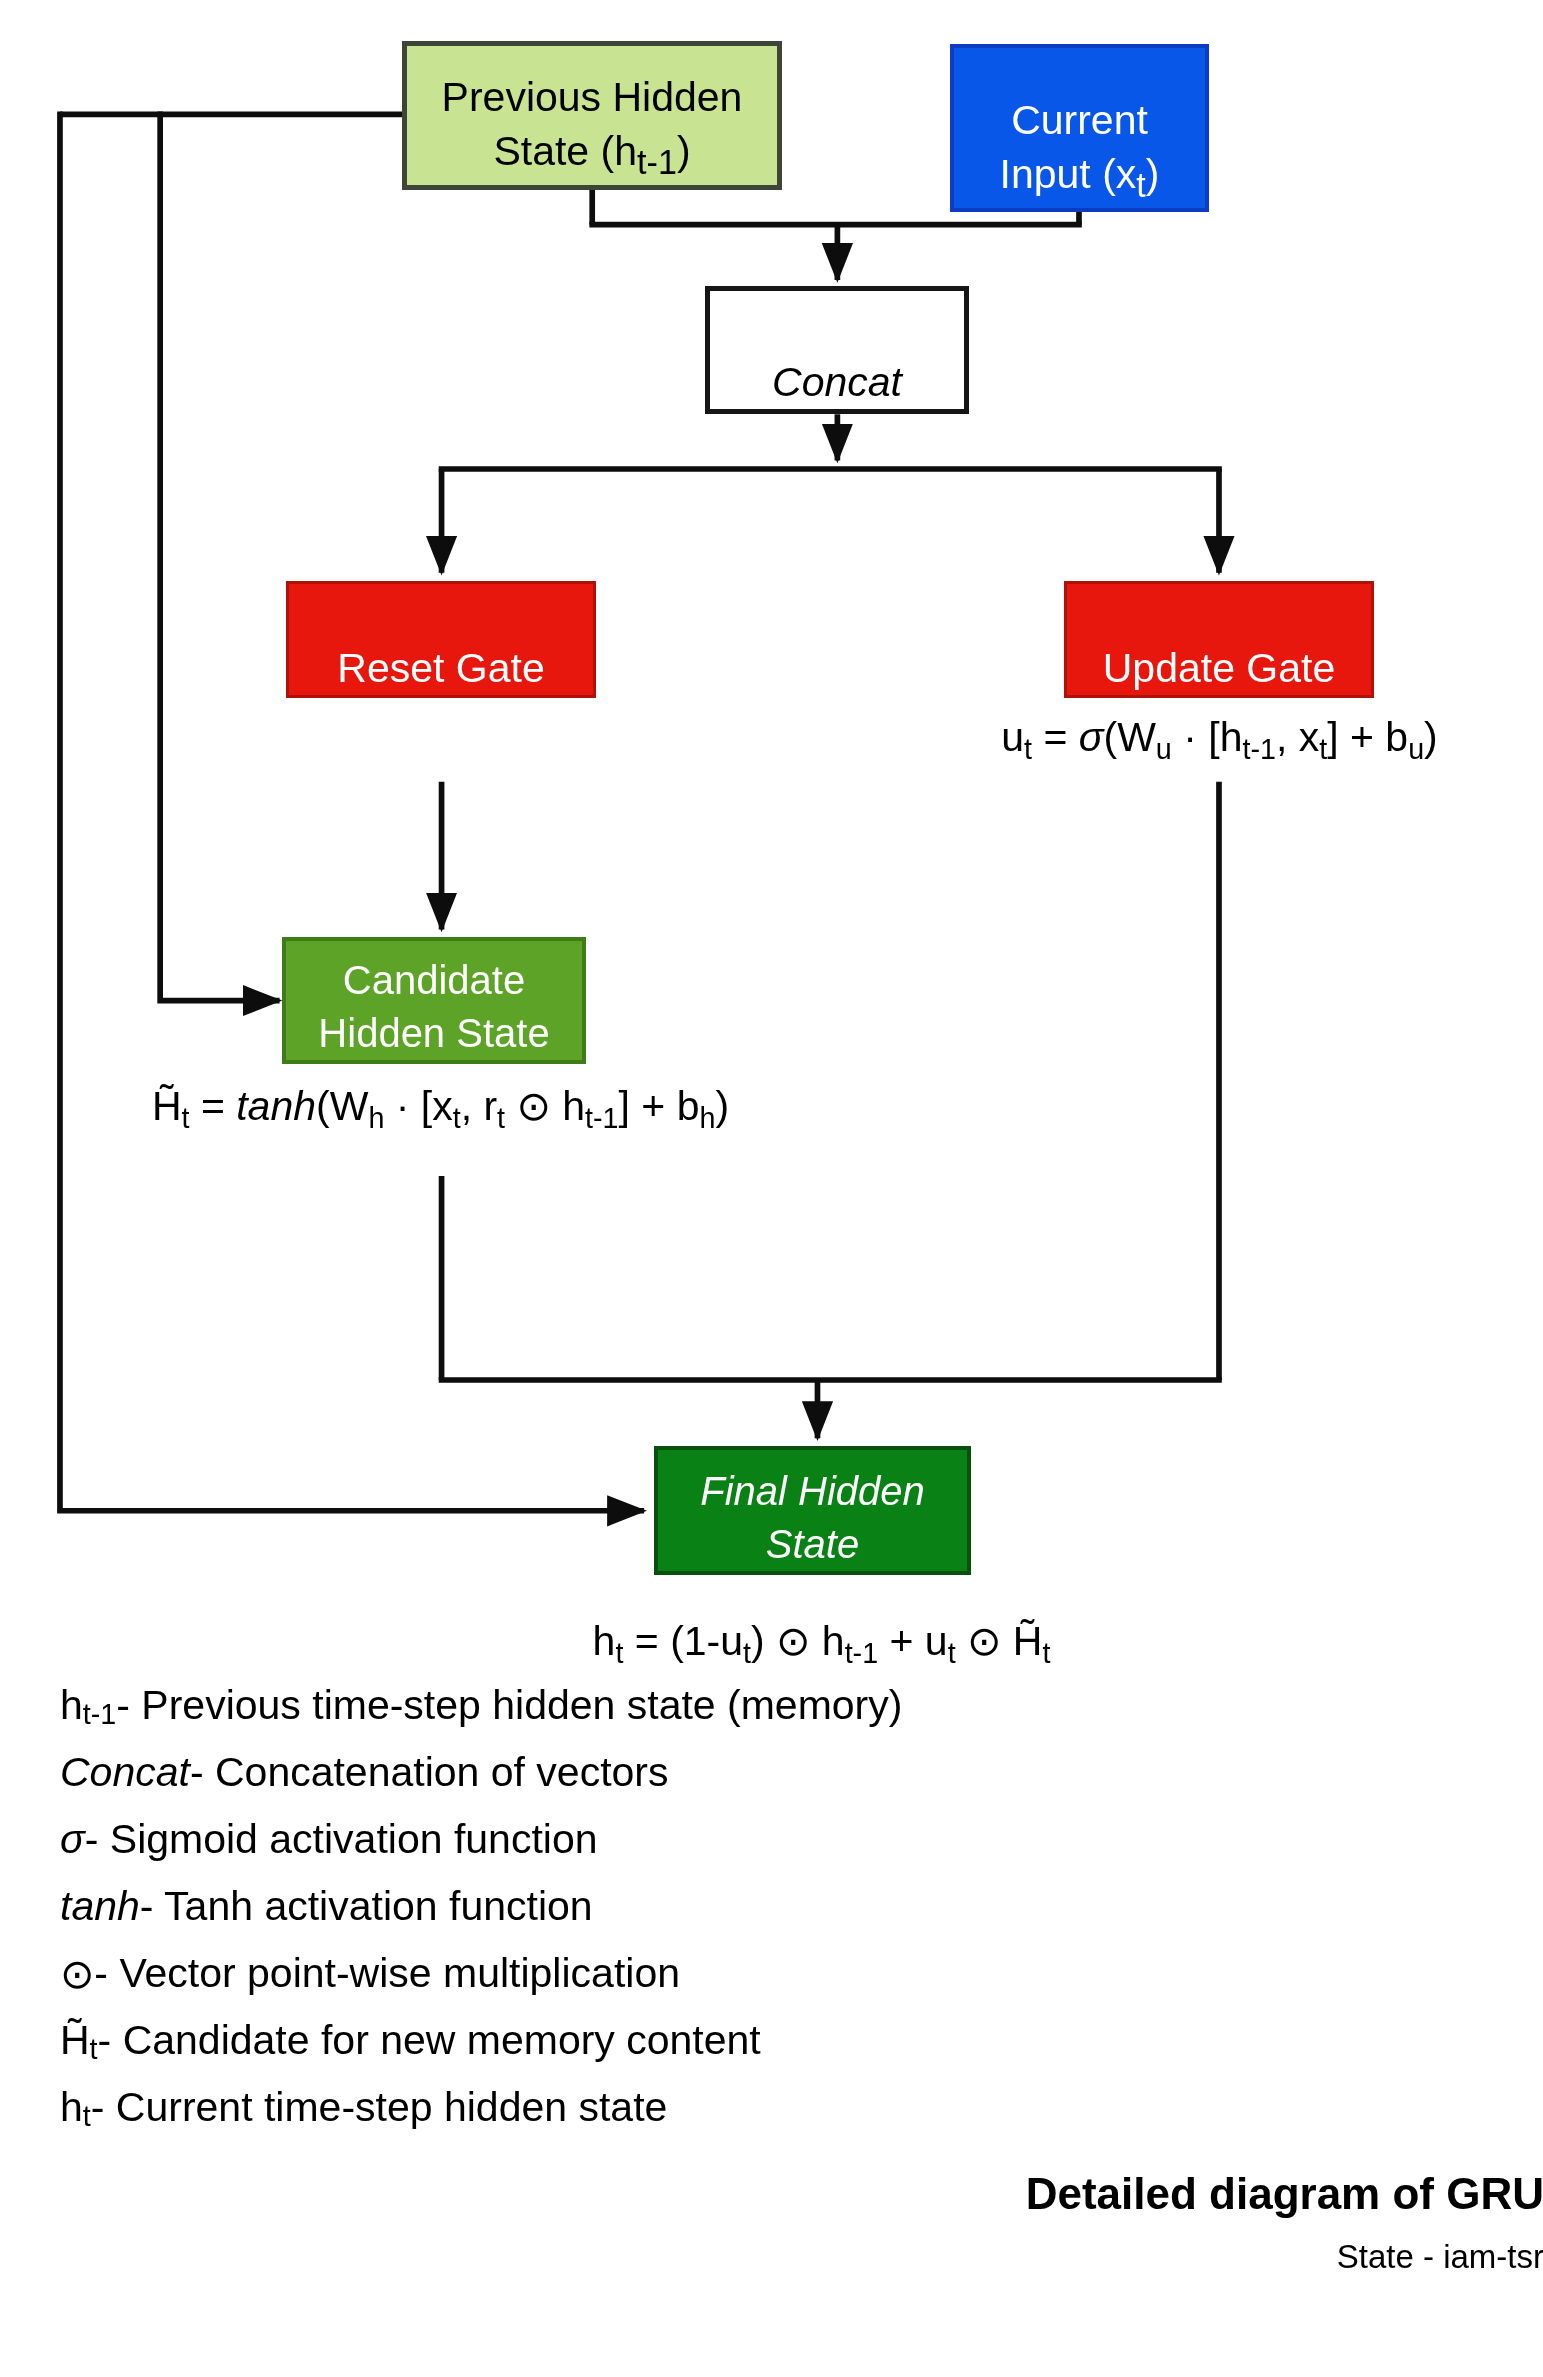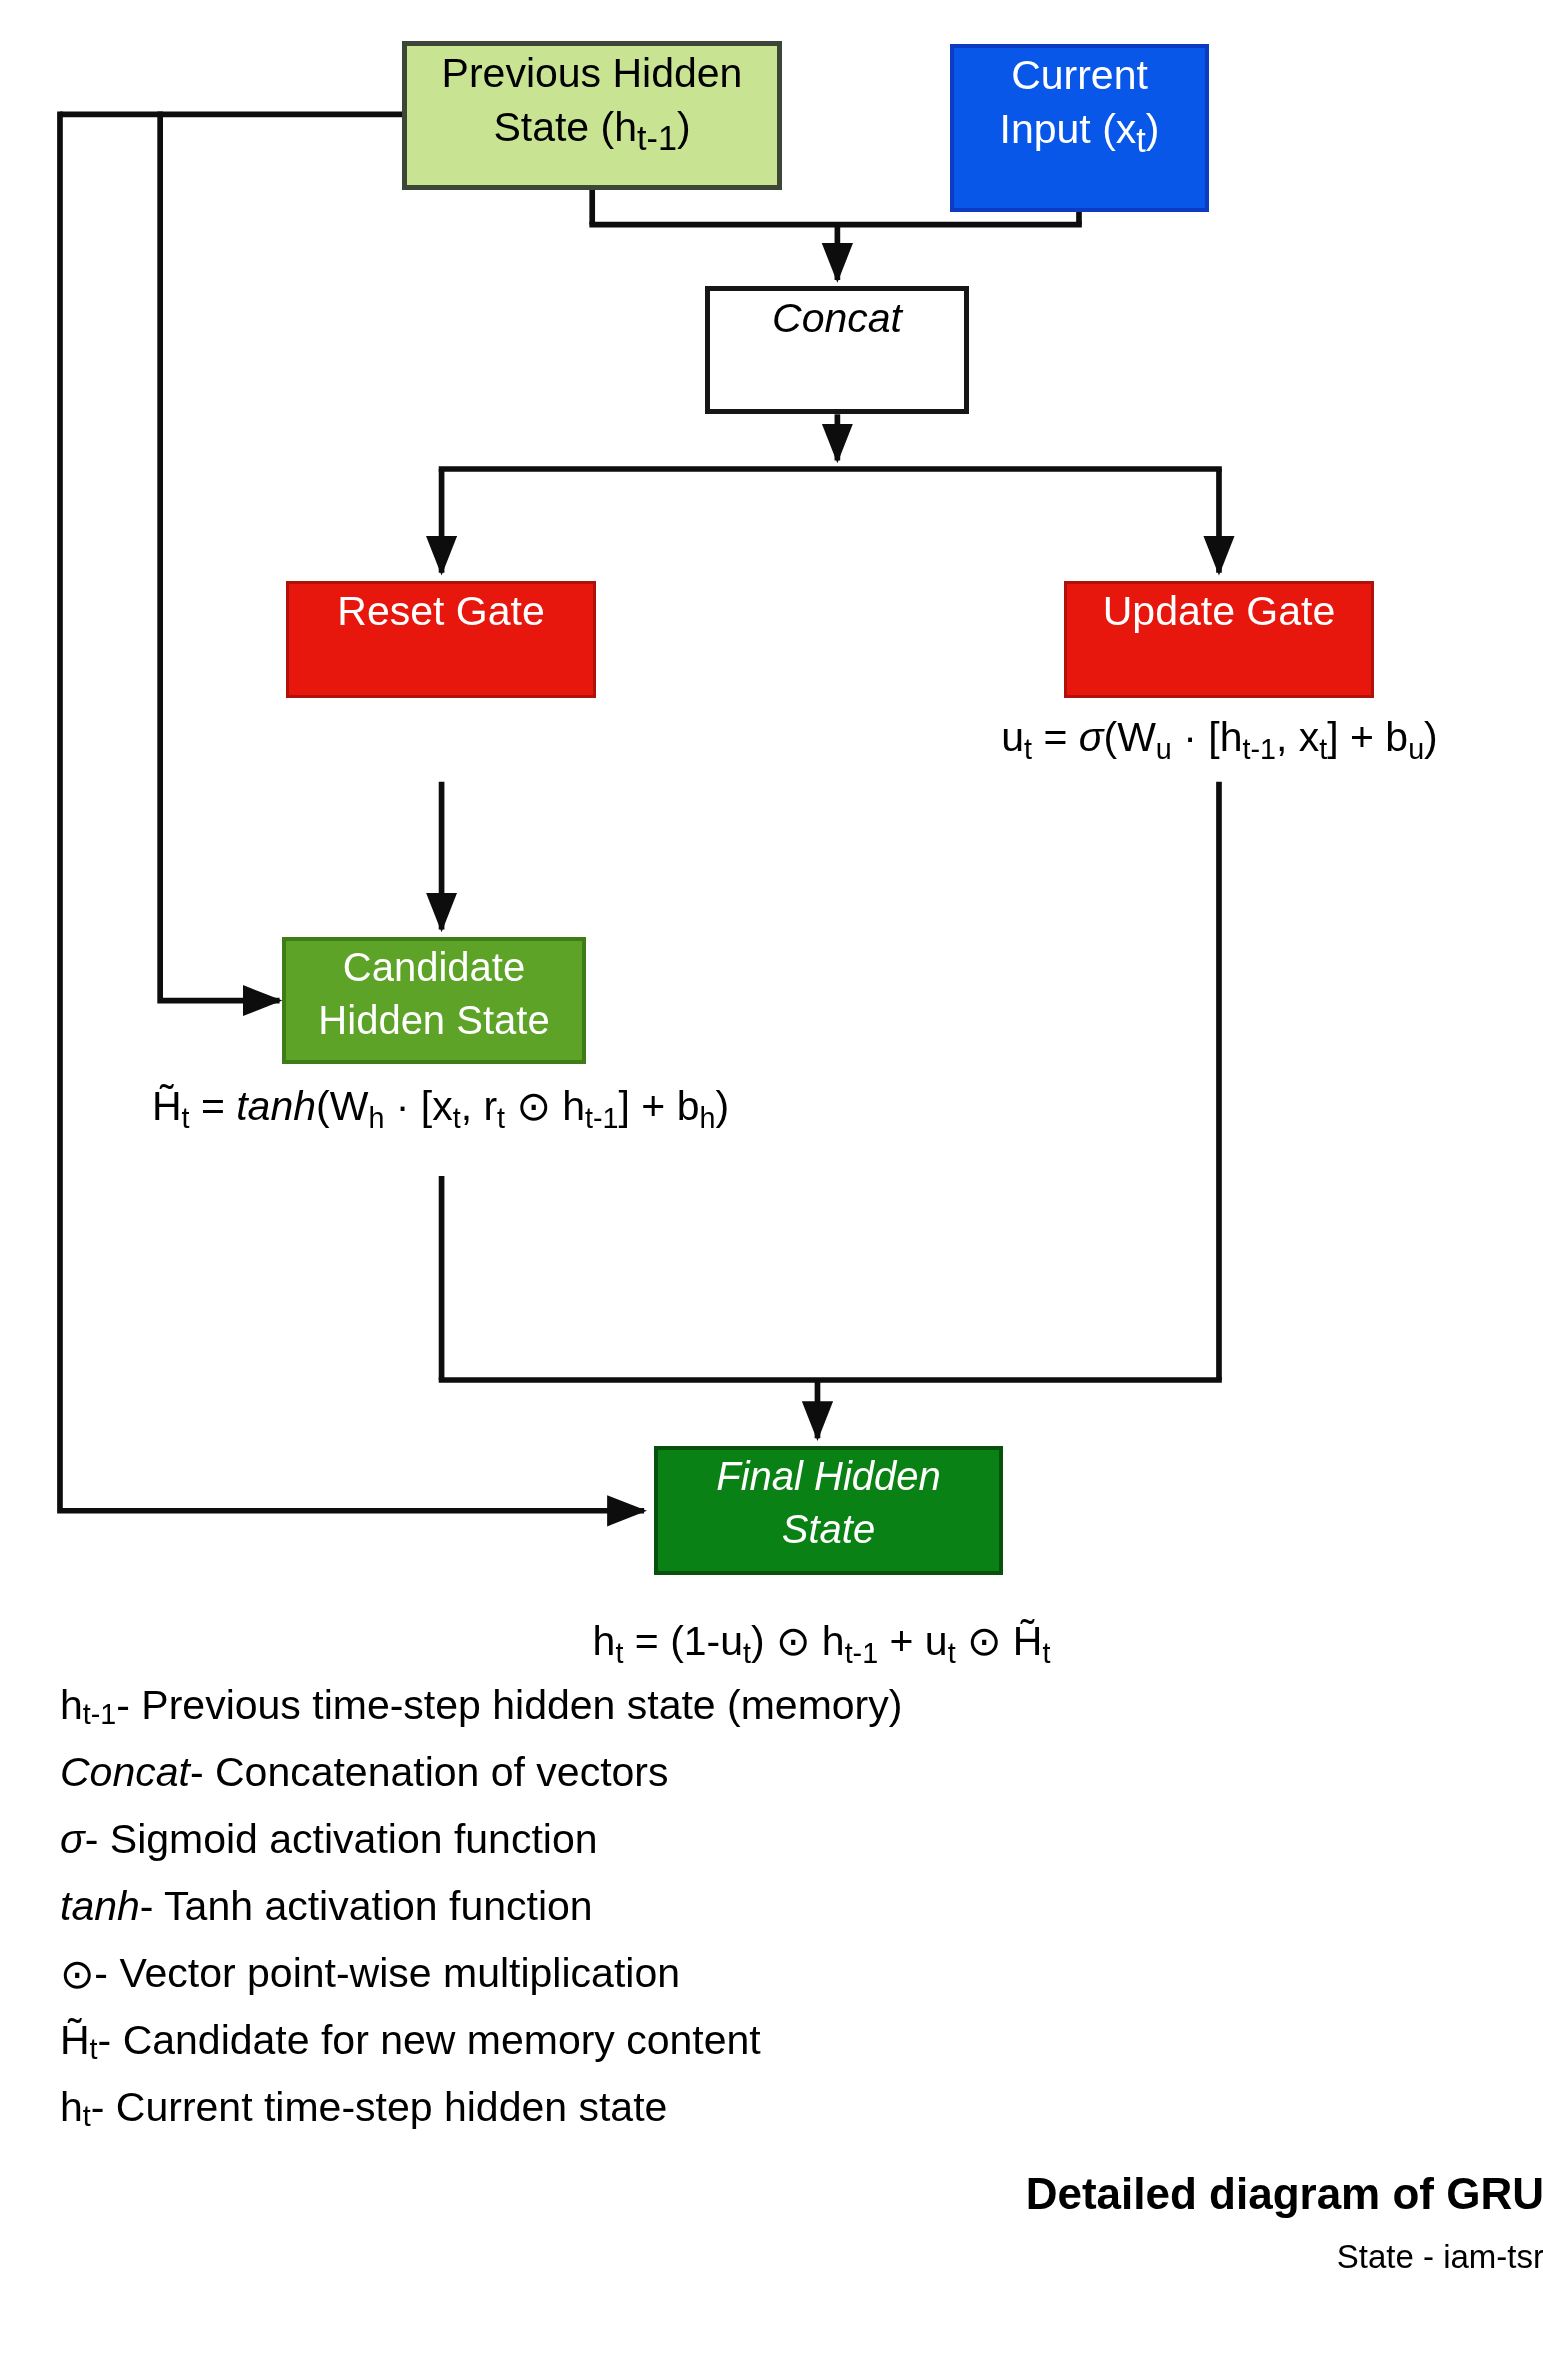--- a/index.html
+++ b/index.html
@@ -20,21 +20,21 @@
   }
   #connectors path {
     fill: none;
     stroke: #0d0d0d;
     stroke-width: 8px;
   }
   .node {
     position: absolute;
     box-sizing: border-box;
     display: flex;
-    align-items: flex-start;
+    align-items: flex-end;
     justify-content: center;
     text-align: center;
     line-height: 1.32;
   }
   .node .lbl { width: 100%; }
   .formula {
     position: absolute;
     text-align: center;
     font-size: 41px;
     white-space: nowrap;
@@ -114,21 +114,21 @@
   </div>
 
   <div class="node" style="left: 1064px; top: 581px; width: 310px; height: 117px; border: 3.6px solid rgb(176, 17, 9); font-size: 41px; background-color: rgb(232, 23, 14); color: rgb(255, 255, 255);">
     <div class="lbl">Update Gate</div>
   </div>
 
   <div class="node" style="left: 282px; top: 937px; width: 304px; height: 127px; border: 4.3px solid rgb(62, 125, 21); font-size: 40px; background-color: rgb(92, 163, 39); color: rgb(255, 255, 255);">
     <div class="lbl">Candidate<br>Hidden State</div>
   </div>
 
-  <div class="node" style="left: 654px; top: 1446px; width: 349px; height: 129px; border: 4.3px solid rgb(7, 81, 12); font-size: 40px; background-color: rgb(10, 129, 20); color: rgb(255, 255, 255);">
+  <div class="node" style="left: 654px; top: 1446px; width: 317px; height: 129px; border: 4.3px solid rgb(7, 81, 12); font-size: 40px; background-color: rgb(10, 129, 20); color: rgb(255, 255, 255);">
     <div class="lbl"><i>Final Hidden<br>State</i></div>
   </div>
 
 
   <div class="formula" style="left:935px; top:714px; width:569px;">u<sub>t</sub> = <i>σ</i>(W<sub>u</sub> · [h<sub>t-1</sub>, x<sub>t</sub>] + b<sub>u</sub>)</div>
 
   <div class="formula" style="left:85px; top:1082px; width:711px;">H̃<sub>t</sub> = <i>tanh</i>(W<sub>h</sub> · [x<sub>t</sub>, r<sub>t</sub> <i>⊙</i> h<sub>t-1</sub>] + b<sub>h</sub>)</div>
 
   <div class="formula" style="left:466px; top:1594px; width:711px;margin-top:23px;">h<sub>t</sub> = (1-u<sub>t</sub>) <i>⊙</i> h<sub>t-1</sub> + u<sub>t</sub> <i>⊙</i> H̃<sub>t</sub></div>
 

